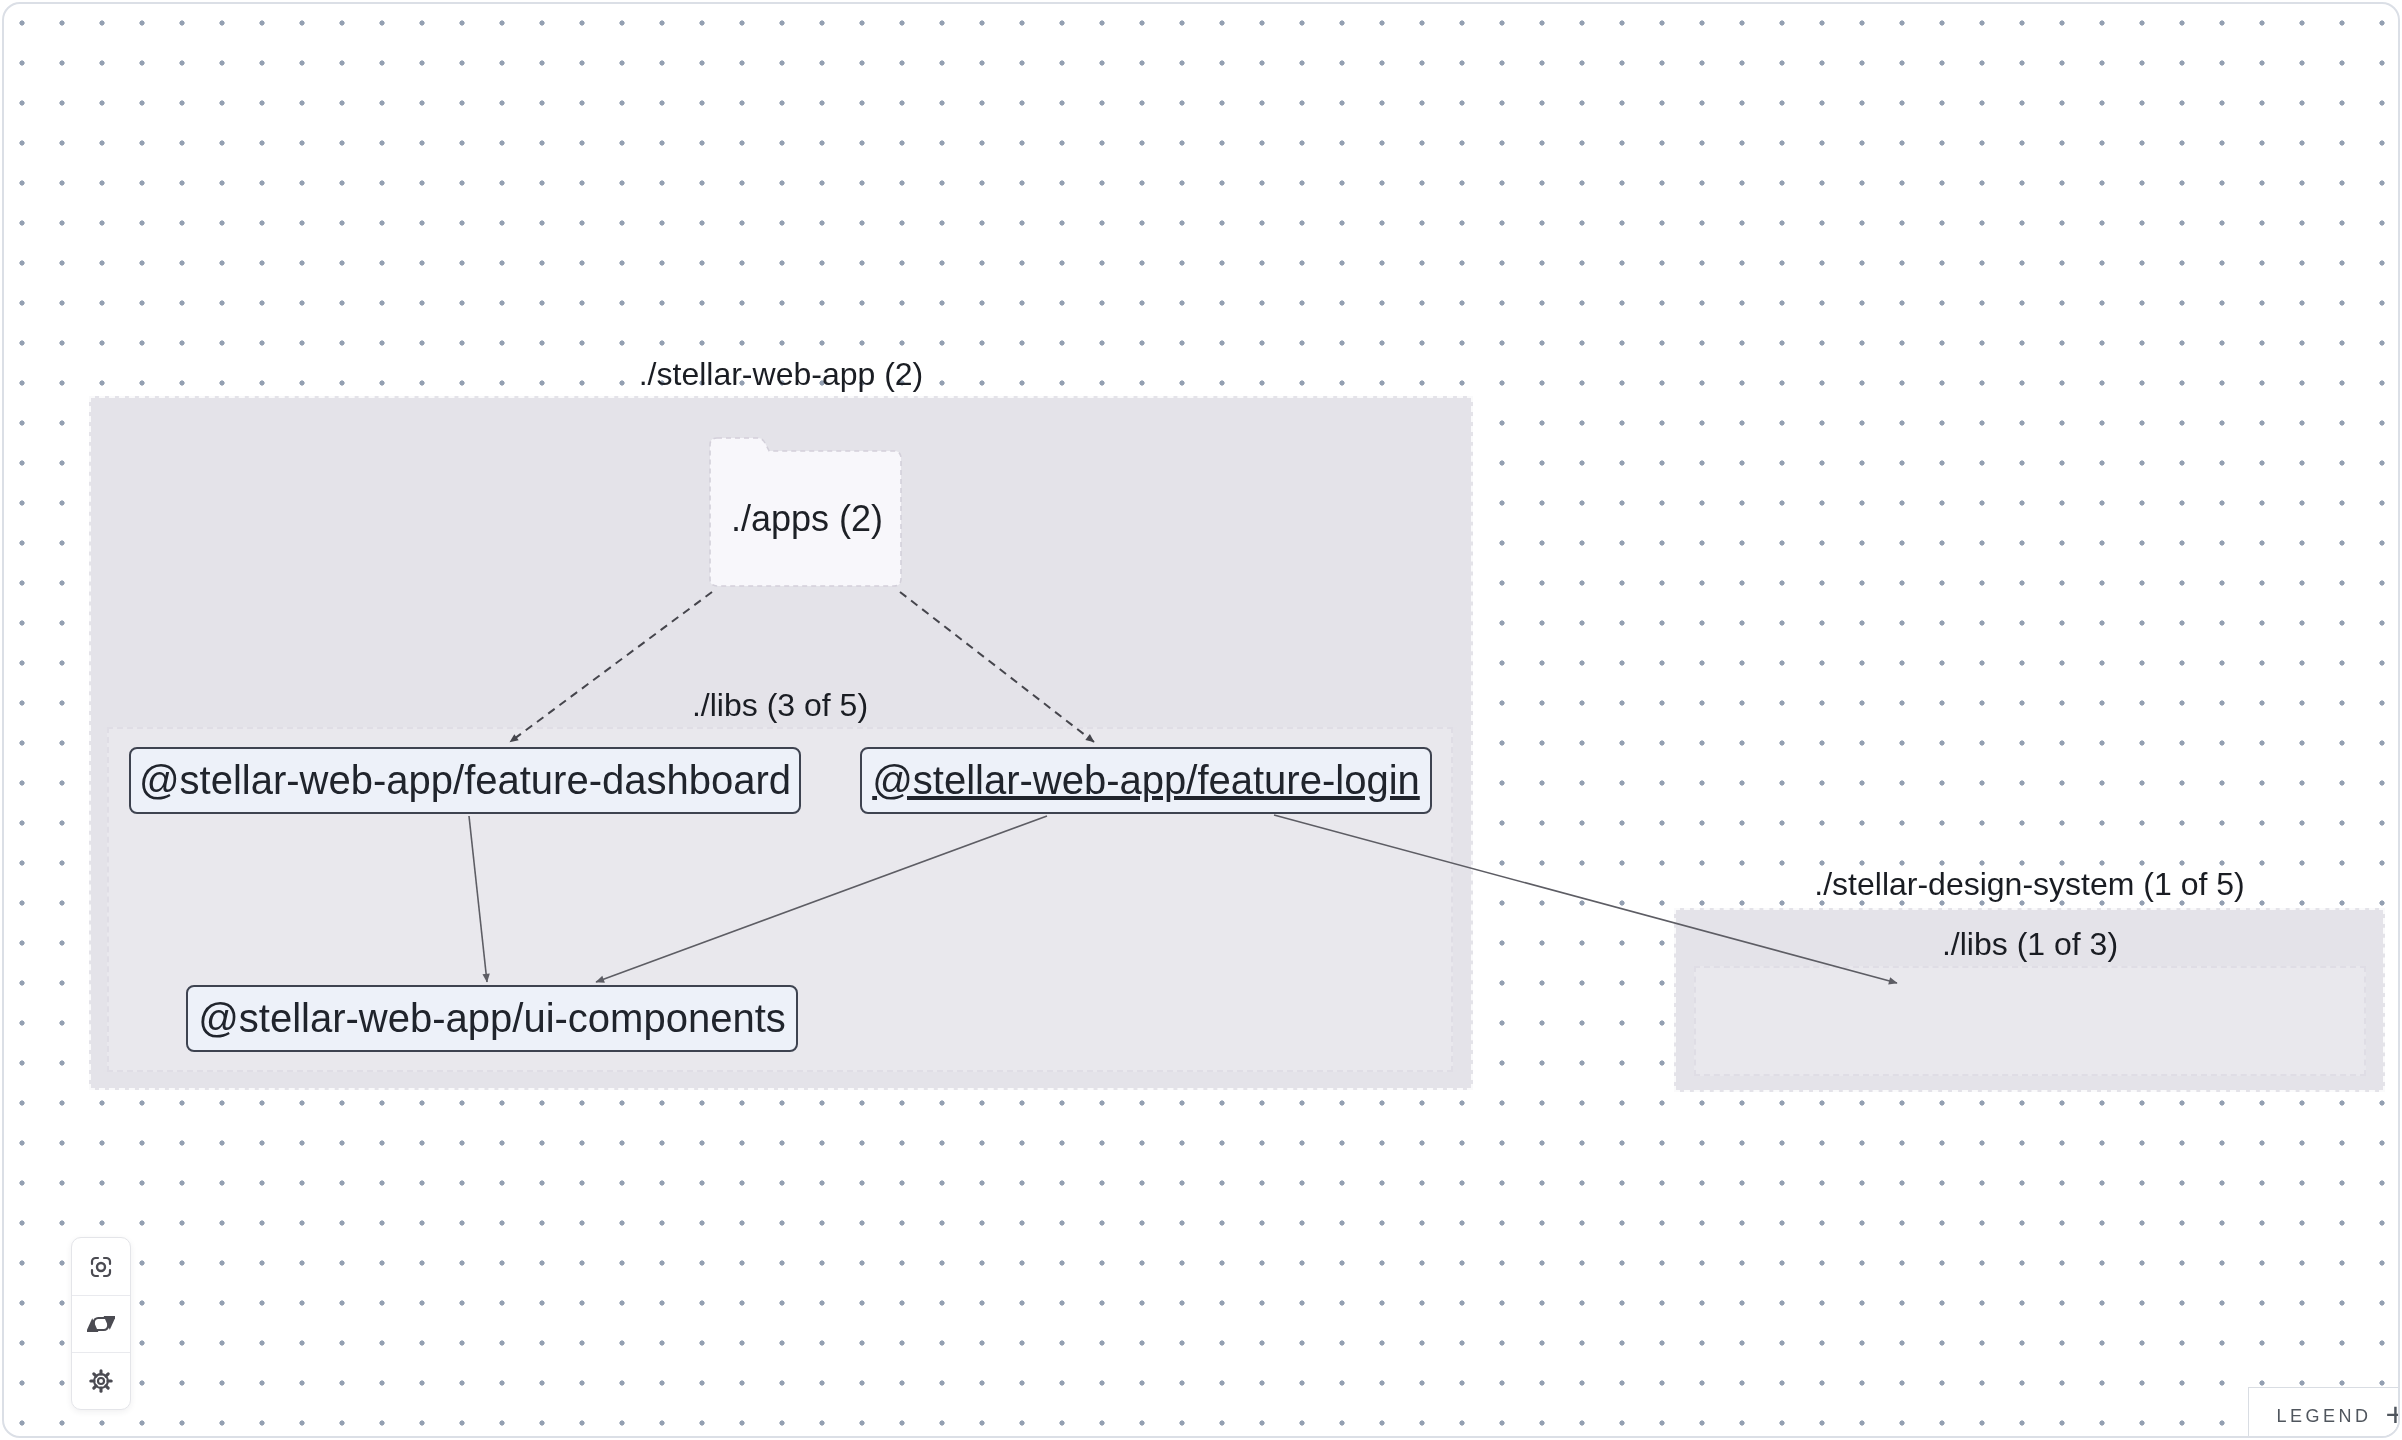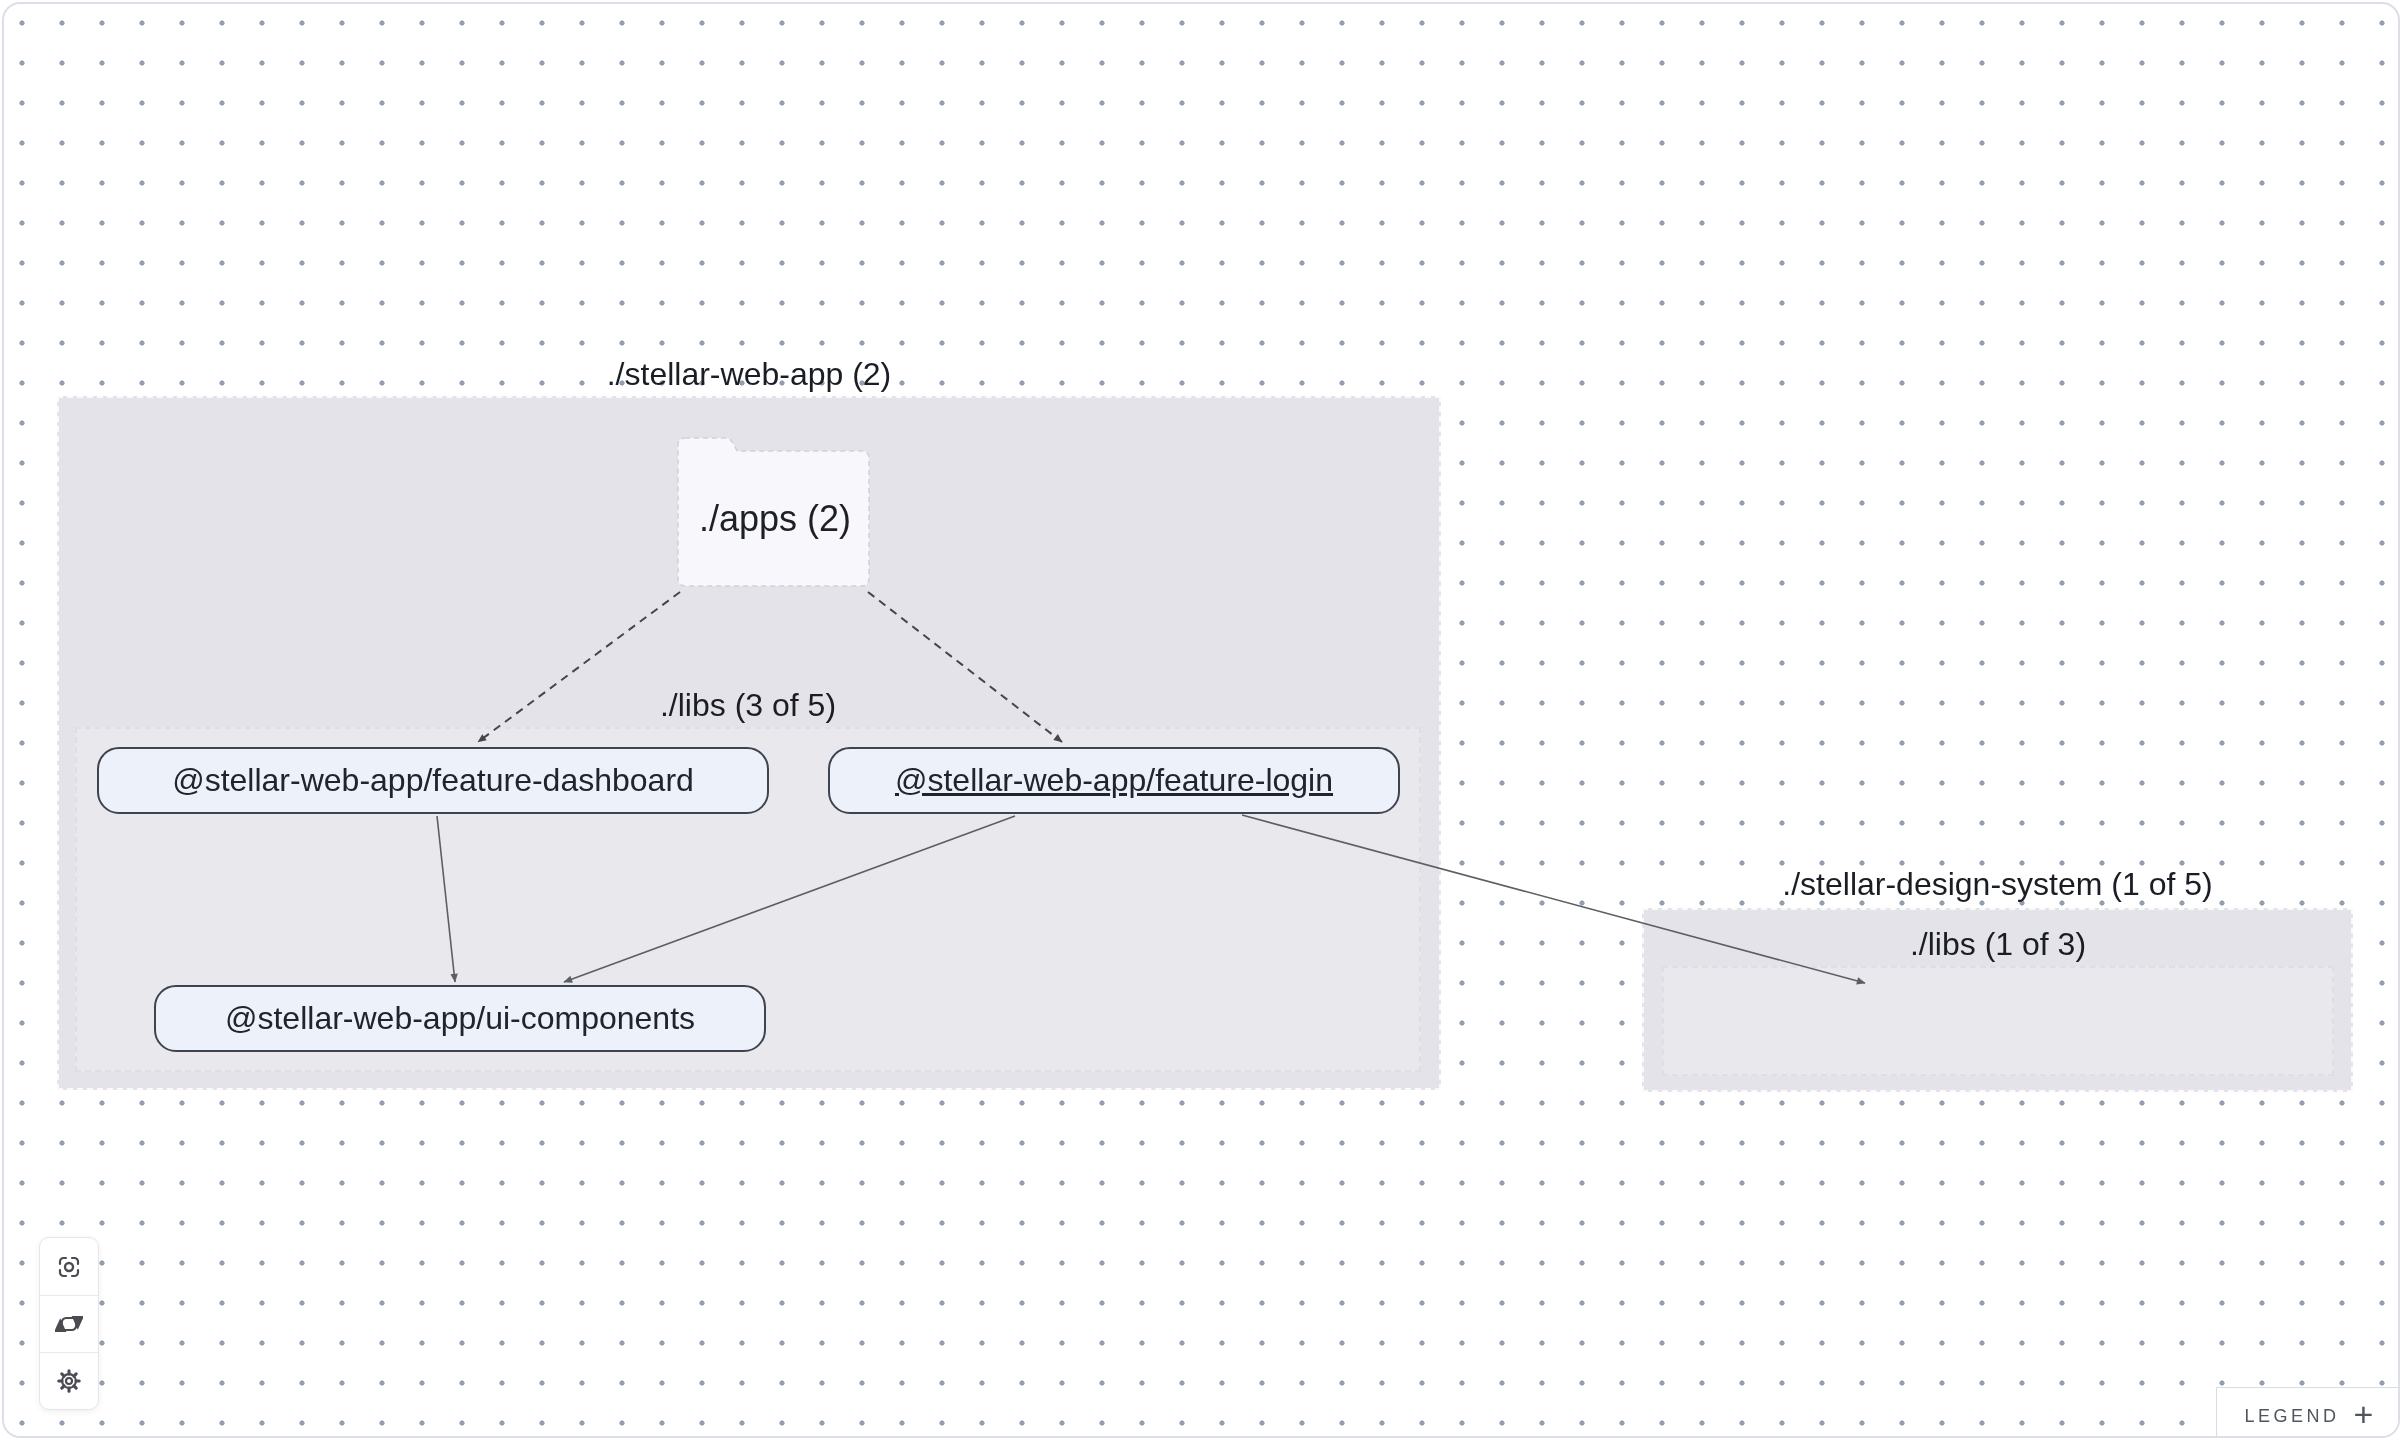--- a/index.html
+++ b/index.html
@@ -1,28 +1,28 @@
 <!DOCTYPE html>
 <html><head>
 <meta charset="utf-8">
 <style>
   html,body{margin:0;padding:0;width:2402px;height:1440px;background:#ffffff;overflow:hidden;
             font-family:"Liberation Sans","DejaVu Sans",sans-serif;}
   .frame{position:absolute;inset:2px;border:2px solid #dbdfe6;border-radius:18px;background:#ffffff;
          background-image:radial-gradient(circle at 18px 19px,#94a0b2 0 2.3px,rgba(148,160,178,0) 2.9px);
          background-size:40px 40px;overflow:hidden;}
-  .stage{position:absolute;inset:0;}
+  .stage{position:absolute;inset:0;margin-left:32px;}
 
   .group{position:absolute;background:#e4e3e9;border:2px dashed rgba(255,255,255,0.85);box-sizing:border-box;}
   .subgroup{position:absolute;background:rgba(255,255,255,0.18);border:2px dashed #dfdde5;box-sizing:border-box;}
   .group-label{position:absolute;text-align:center;color:#1a1d23;font-size:32px;line-height:40px;white-space:nowrap;}
 
-  .node{position:absolute;background:#edf1f9;border:2px solid #3e4350;border-radius:22px;
+  .node{position:absolute;background:#edf1f9;border:2px solid #3e4350;border-radius:8px;
         display:flex;align-items:center;justify-content:center;
-        color:#20242c;font-size:32px;white-space:nowrap;box-sizing:border-box;cursor:pointer;}
+        color:#20242c;font-size:40px;white-space:nowrap;box-sizing:border-box;cursor:pointer;}
 
   .folder-svg{position:absolute;left:671px;top:430px;width:200px;height:156px;}
   .folder-label{position:absolute;left:671px;top:444px;width:200px;height:142px;
                 display:flex;align-items:center;justify-content:center;
                 color:#1d2026;font-size:36px;white-space:nowrap;cursor:pointer;}
 
   #edges{position:absolute;left:0;top:0;width:2402px;height:1440px;pointer-events:none;}
   .edge{fill:none;}
   .edge.dashed{stroke:#45454c;stroke-width:2;stroke-dasharray:8 6;}
   .edge.solid{stroke:#5d5d64;stroke-width:1.6;}

